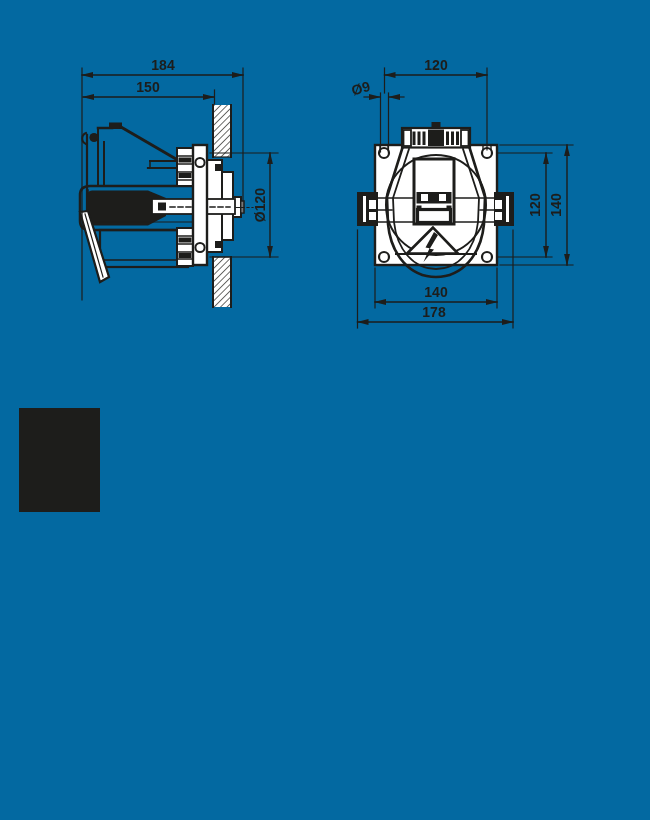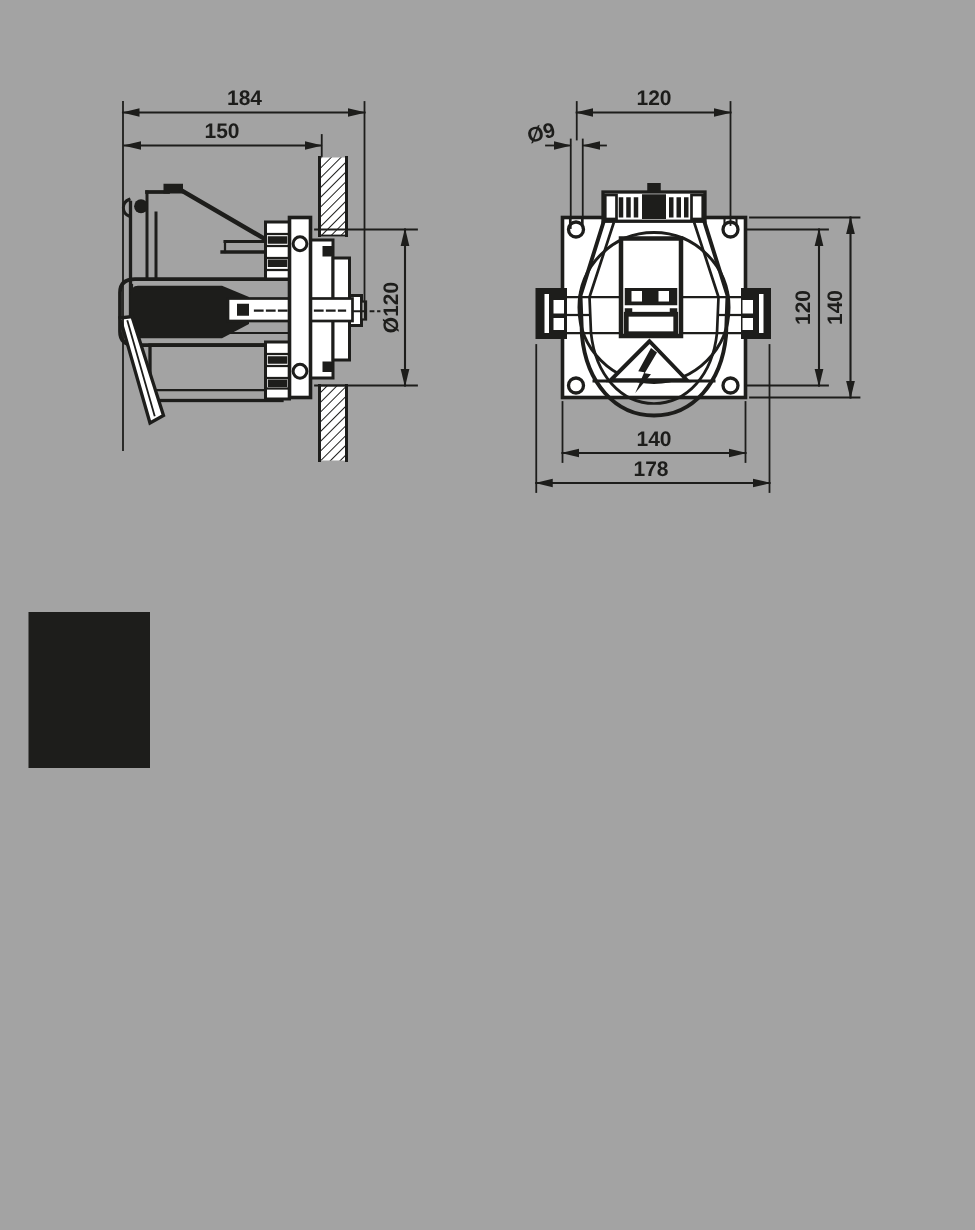--- a/index.html
+++ b/index.html
@@ -1,16 +1,16 @@
 <!DOCTYPE html>
 <html><head>
 <meta charset="utf-8">
 <style>
   html,body{margin:0;padding:0;background:#ffffff;}
-  .page{position:relative;width:650px;height:820px;background:#a3a3a3;overflow:hidden;}
+  .page{position:relative;width:650px;height:820px;background:#0369a1;overflow:hidden;}
   svg{display:block;}
   text{font-family:"Liberation Sans", sans-serif;font-weight:bold;font-size:14px;fill:#1d1d1b;}
 </style>
 </head>
 <body>
 
 <div class="page">
 <svg width="650" height="820" viewBox="0 0 650 820">
   <defs>
     <marker id="arr" viewBox="0 0 12 7" refX="11" refY="3.5" markerWidth="12" markerHeight="7" markerUnits="userSpaceOnUse" orient="auto-start-reverse">

